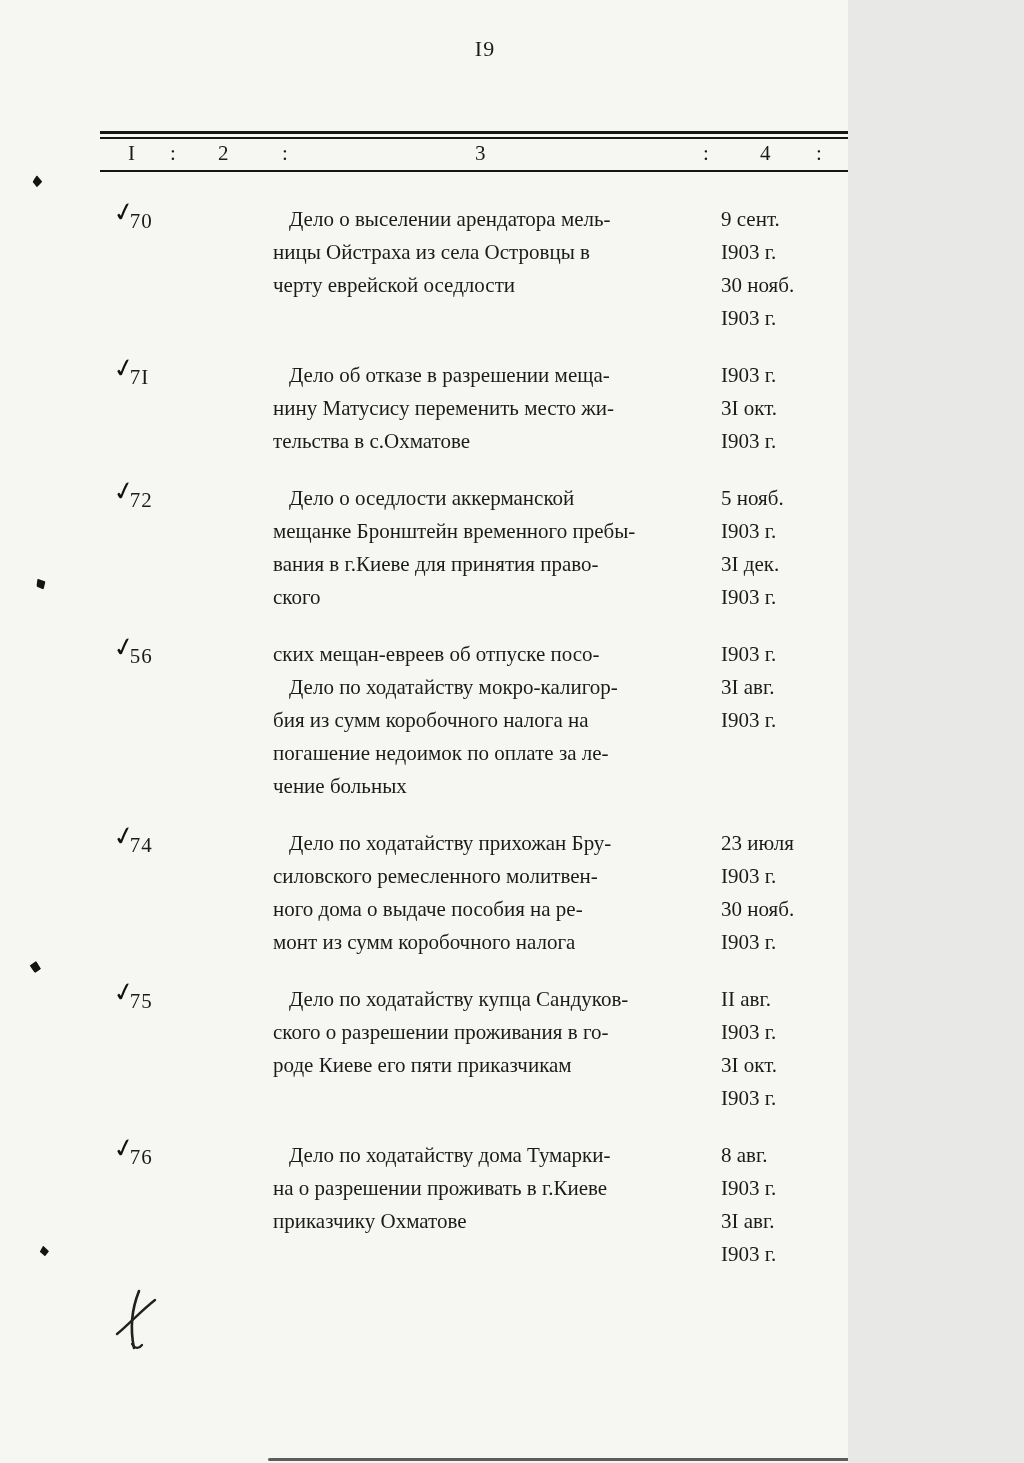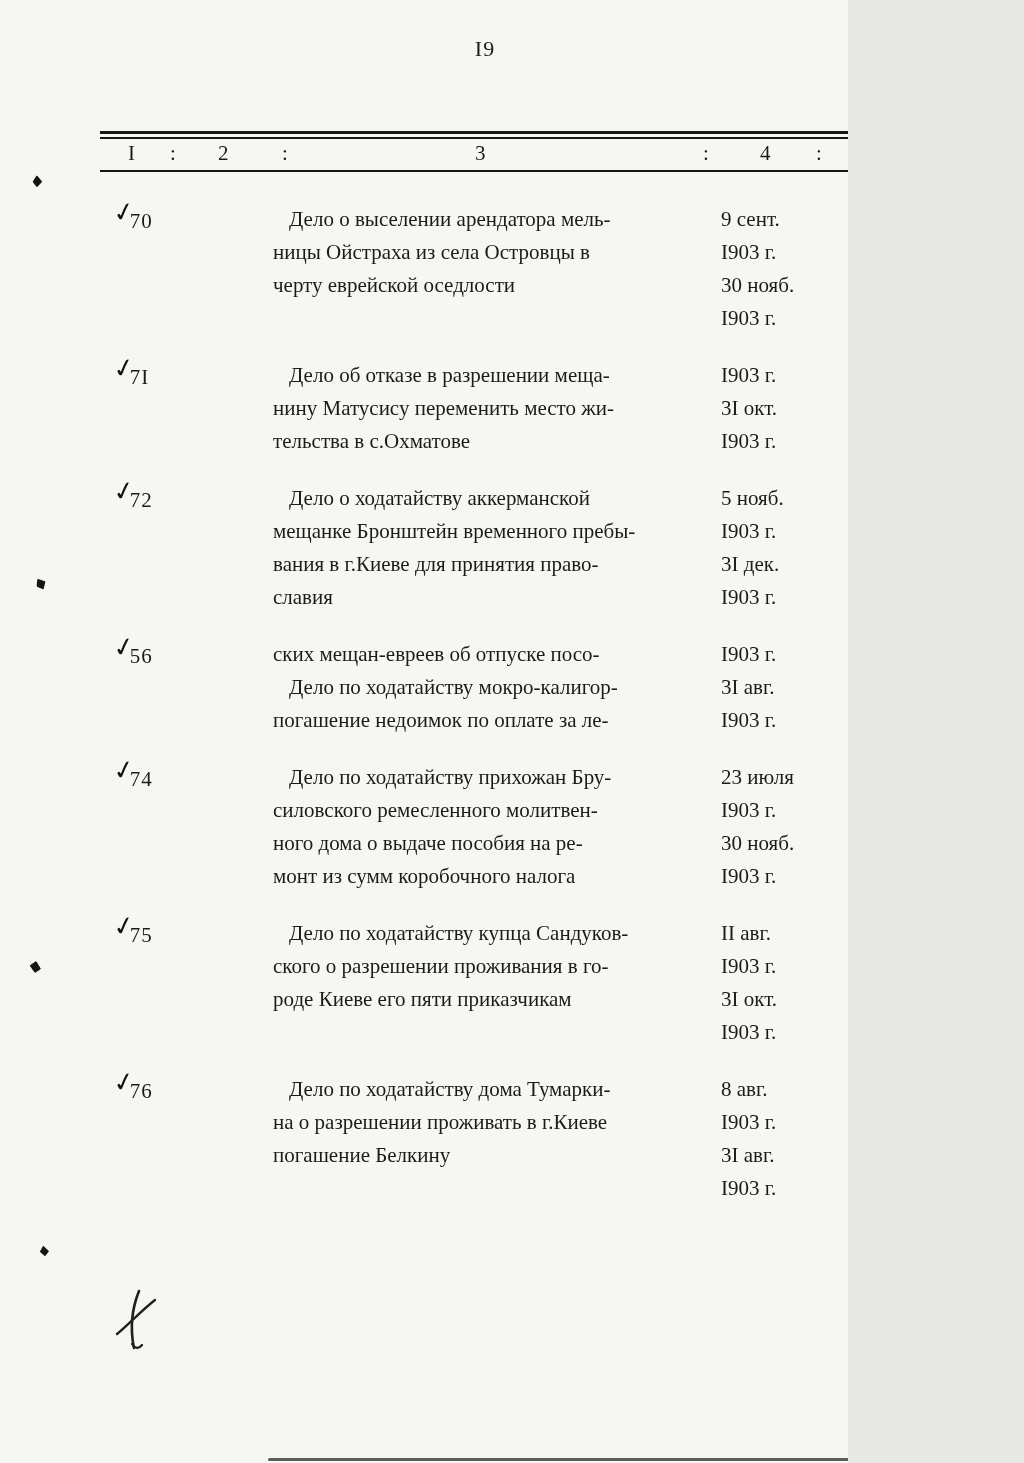--- a/index.html
+++ b/index.html
@@ -112,41 +112,43 @@
         <div class="line">3I окт.</div>
         <div class="line">I903 г.</div>
       </div>
     </div>
 
     <div class="entry">
       <div class="num">
         <span class="check">✓</span><span class="numtext">72</span>
       </div>
       <div class="desc">
-        <div class="line first">Дело о ходатайству аккерманской</div>
+        <div class="line first">Дело о оседлости аккерманской</div>
         <div class="line">мещанке Бронштейн временного пребы-</div>
         <div class="line">вания в г.Киеве для принятия право-</div>
-        <div class="line">славия</div>
+        <div class="line">ского</div>
       </div>
       <div class="dates">
         <div class="line">5 нояб.</div>
         <div class="line">I903 г.</div>
         <div class="line">3I дек.</div>
         <div class="line">I903 г.</div>
       </div>
     </div>
 
     <div class="entry">
       <div class="num">
         <span class="check">✓</span><span class="numtext">56</span>
       </div>
       <div class="desc">
         <div class="line">ских мещан-евреев об отпуске посо-</div>
         <div class="line first">Дело по ходатайству мокро-калигор-</div>
+        <div class="line">бия из сумм коробочного налога на</div>
         <div class="line">погашение недоимок по оплате за ле-</div>
+        <div class="line">чение больных</div>
       </div>
       <div class="dates">
         <div class="line">I903 г.</div>
         <div class="line">3I авг.</div>
         <div class="line">I903 г.</div>
       </div>
     </div>
 
     <div class="entry">
       <div class="num">
@@ -183,21 +185,21 @@
       </div>
     </div>
 
     <div class="entry">
       <div class="num">
         <span class="check">✓</span><span class="numtext">76</span>
       </div>
       <div class="desc">
         <div class="line first">Дело по ходатайству дома Тумарки-</div>
         <div class="line">на о разрешении проживать в г.Киеве</div>
-        <div class="line">погашение Белкину</div>
+        <div class="line">приказчику Охматове</div>
       </div>
       <div class="dates">
         <div class="line">8 авг.</div>
         <div class="line">I903 г.</div>
         <div class="line">3I авг.</div>
         <div class="line">I903 г.</div>
       </div>
     </div>
 
   </div>

